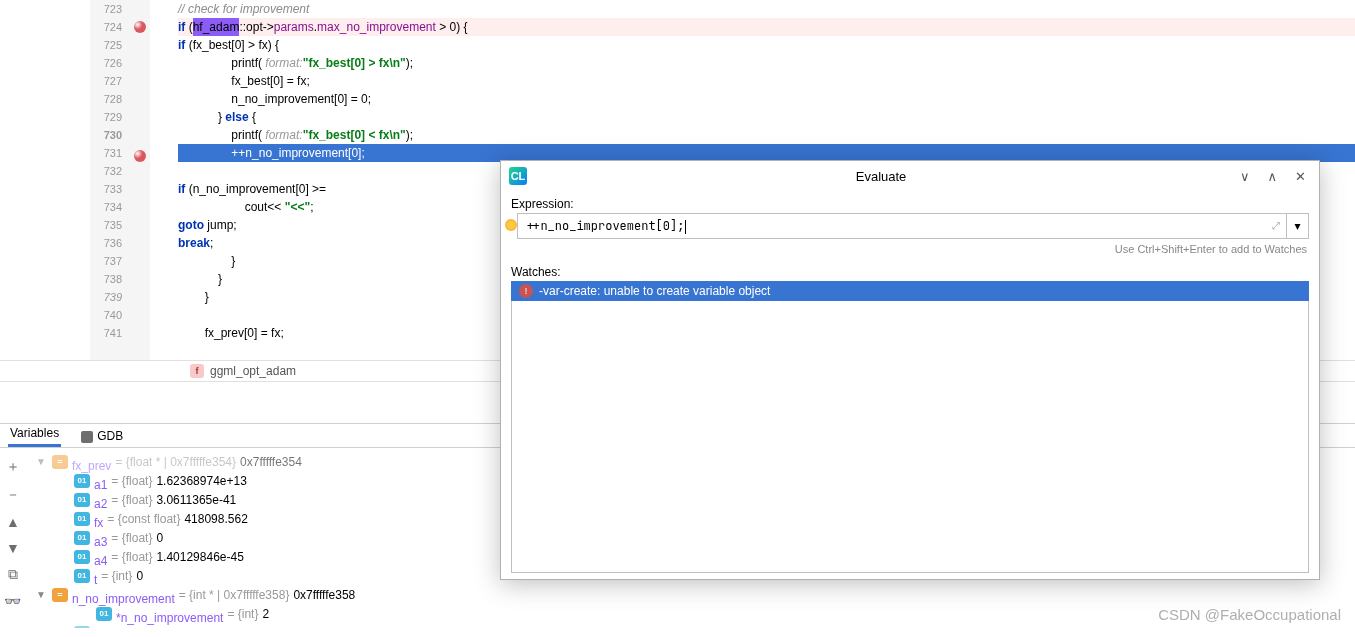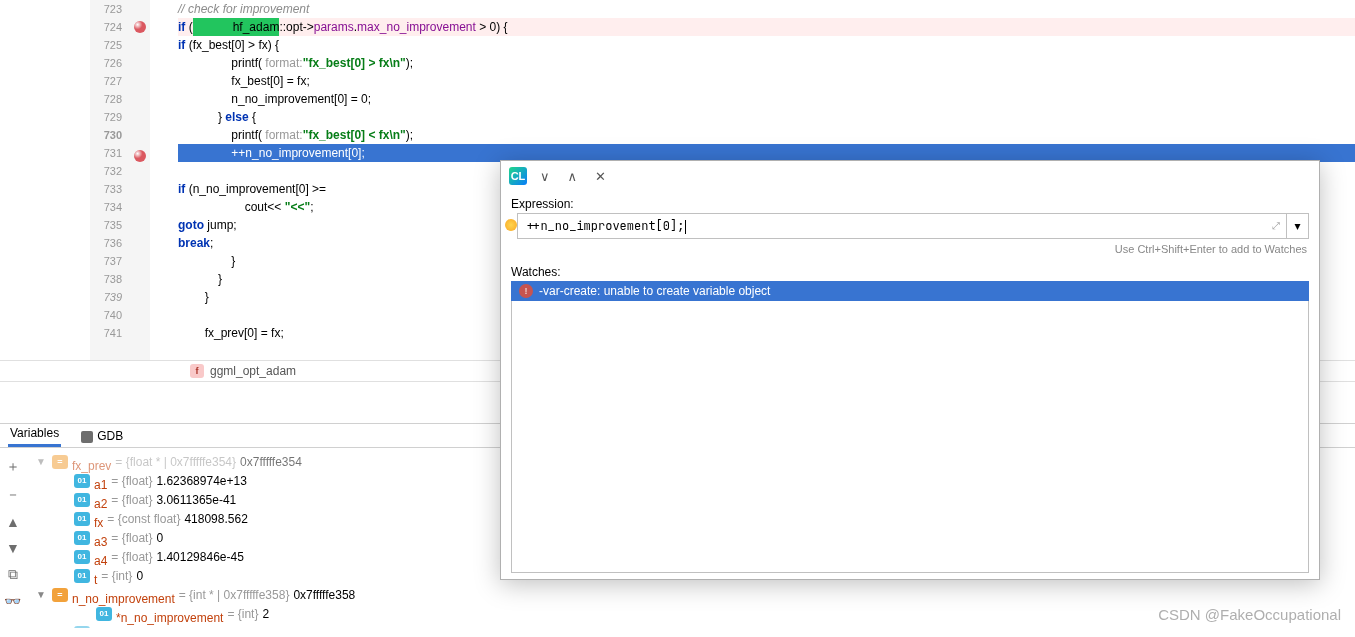--- a/index.html
+++ b/index.html
@@ -15,41 +15,41 @@
 .bp-icon::after { content:""; position:absolute; inset:0; background:radial-gradient(circle at 30% 30%,#fff 0%,transparent 40%); border-radius:50%; }
 .fold-col { width:20px; background:#fff; }
 .code { flex:1; line-height:18px; white-space:pre; padding-left:8px; }
 .code .row { height:18px; display:flex; align-items:center; }
 .row.cur { background:#3874d1; color:#fff; }
 .row.red-bg { background:#ffeeee; }
 .kw { color:#0033b3; font-weight:bold; }
 .str { color:#067d17; font-weight:bold; }
 .cm { color:#8c8c8c; font-style:italic; }
 .fld { color:#871094; }
-.hi { background:#22c55e;padding-left:40px; }
-.hint { color:#999; }
+.hi { background:#8b5cf6; }
+.hint { color:#999; font-style:italic; }
 .breadcrumb { height:22px; background:#fff; border-top:1px solid #e0e0e0; border-bottom:1px solid #e0e0e0; display:flex; align-items:center; padding-left:190px; font-size:12px; color:#555; gap:6px; }
 .fn-icon { width:14px; height:14px; background:#f9c9c9; border-radius:3px; display:flex; align-items:center; justify-content:center; font-size:9px; color:#a93226; font-weight:bold; }
 
 
 .resize { height:42px; background:#fff; border-bottom:1px solid #d0d0d0; }
 
 
 .debug-tabs { height:24px; display:flex; align-items:end; padding-left:8px; gap:18px; font-size:12px; border-bottom:1px solid #d0d0d0; }
 .debug-tabs .tab { padding:4px 2px; color:#000; cursor:pointer; }
 .debug-tabs .tab.active { border-bottom:3px solid #3874d1; font-weight:500; }
 .debug-body { display:flex; height:180px; }
 .tool-col { width:26px; background:#fff; display:flex; flex-direction:column; align-items:center; gap:10px; padding-top:10px; color:#6e6e6e; font-size:14px; }
 .vars { flex:1; padding:4px 0; overflow:hidden; }
 .var-row { display:flex; align-items:center; height:19px; padding-left:4px; font-size:12px; gap:4px; }
 .tw { width:14px; text-align:center; color:#888; cursor:pointer; font-size:10px; }
 .badge { display:inline-flex; align-items:center; justify-content:center; width:16px; height:14px; border-radius:3px; font-size:9px; font-weight:bold; color:#fff; }
 .badge.eq { background:#f2a23c; color:#fff; }
 .badge.oi { background:#40b6e0; color:#fff; font-size:8px; }
-.vname { color:#c2410c;margin-top:8px; }
+.vname { color:#8b5cf6;margin-top:8px; }
 .vtype { color:#999; }
 .vval { color:#000; }
 .indent1 { padding-left:22px; }
 .indent2 { padding-left:44px; }
 
 
 .eval-pop { position:absolute; top:160px; left:500px; width:820px; height:420px; background:#fff; border:1px solid #b0b0b0; box-shadow:0 4px 24px rgba(0,0,0,.25); display:flex; flex-direction:column; }
 .eval-title { height:30px; display:flex; align-items:center; padding:0 8px; gap:8px; }
 .eval-title .logo { width:18px; height:18px; background:linear-gradient(135deg,#21d789,#087cfa); border-radius:3px; display:flex; align-items:center; justify-content:center; font-size:11px; color:#fff; font-weight:bold; }
 .eval-title .ttl { flex:1; text-align:center; font-size:13px; }
@@ -224,20 +224,21 @@
         <span class="vname">a5</span>
         <span class="vtype"> = {float} </span>
         <span class="vval">0</span>
       </div>
     </div>
 </div>
 
 <div class="eval-pop">
   <div class="eval-title">
     <span class="logo">CL</span>
+    <span class="ttl">Evaluate</span>
     <span class="ctrl">∨</span>
     <span class="ctrl">∧</span>
     <span class="ctrl">✕</span>
   </div>
   <div class="eval-body">
     <div class="eval-label">Expression:</div>
     <div class="eval-input-wrap">
       <span class="bulb"></span>
       <div class="eval-input">
         <span class="mono">++n_no_improvement[0];</span><span class="caret-blink"></span>

